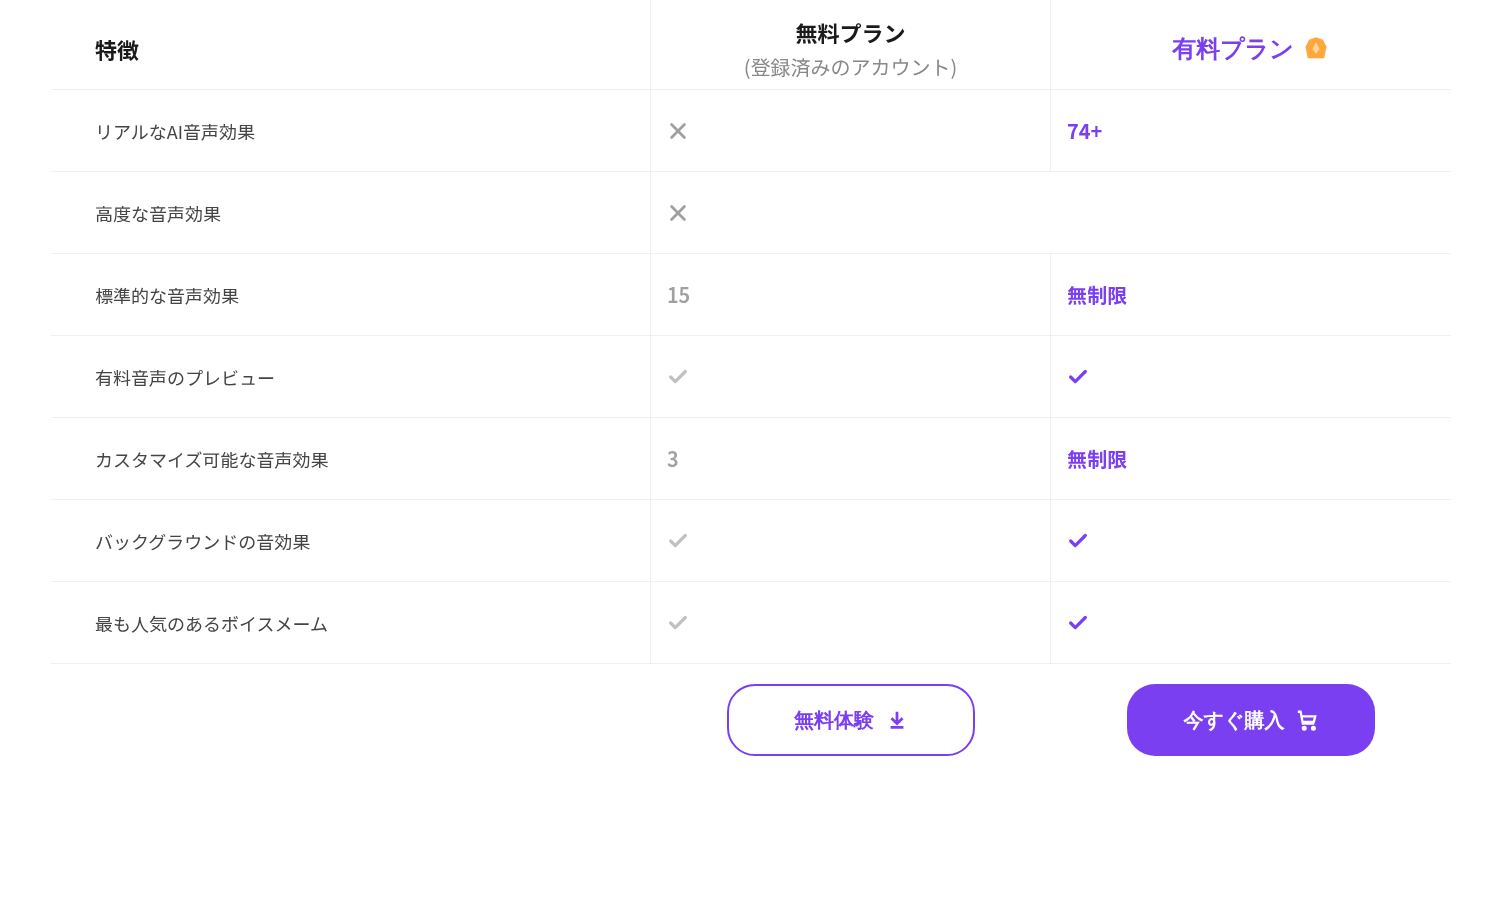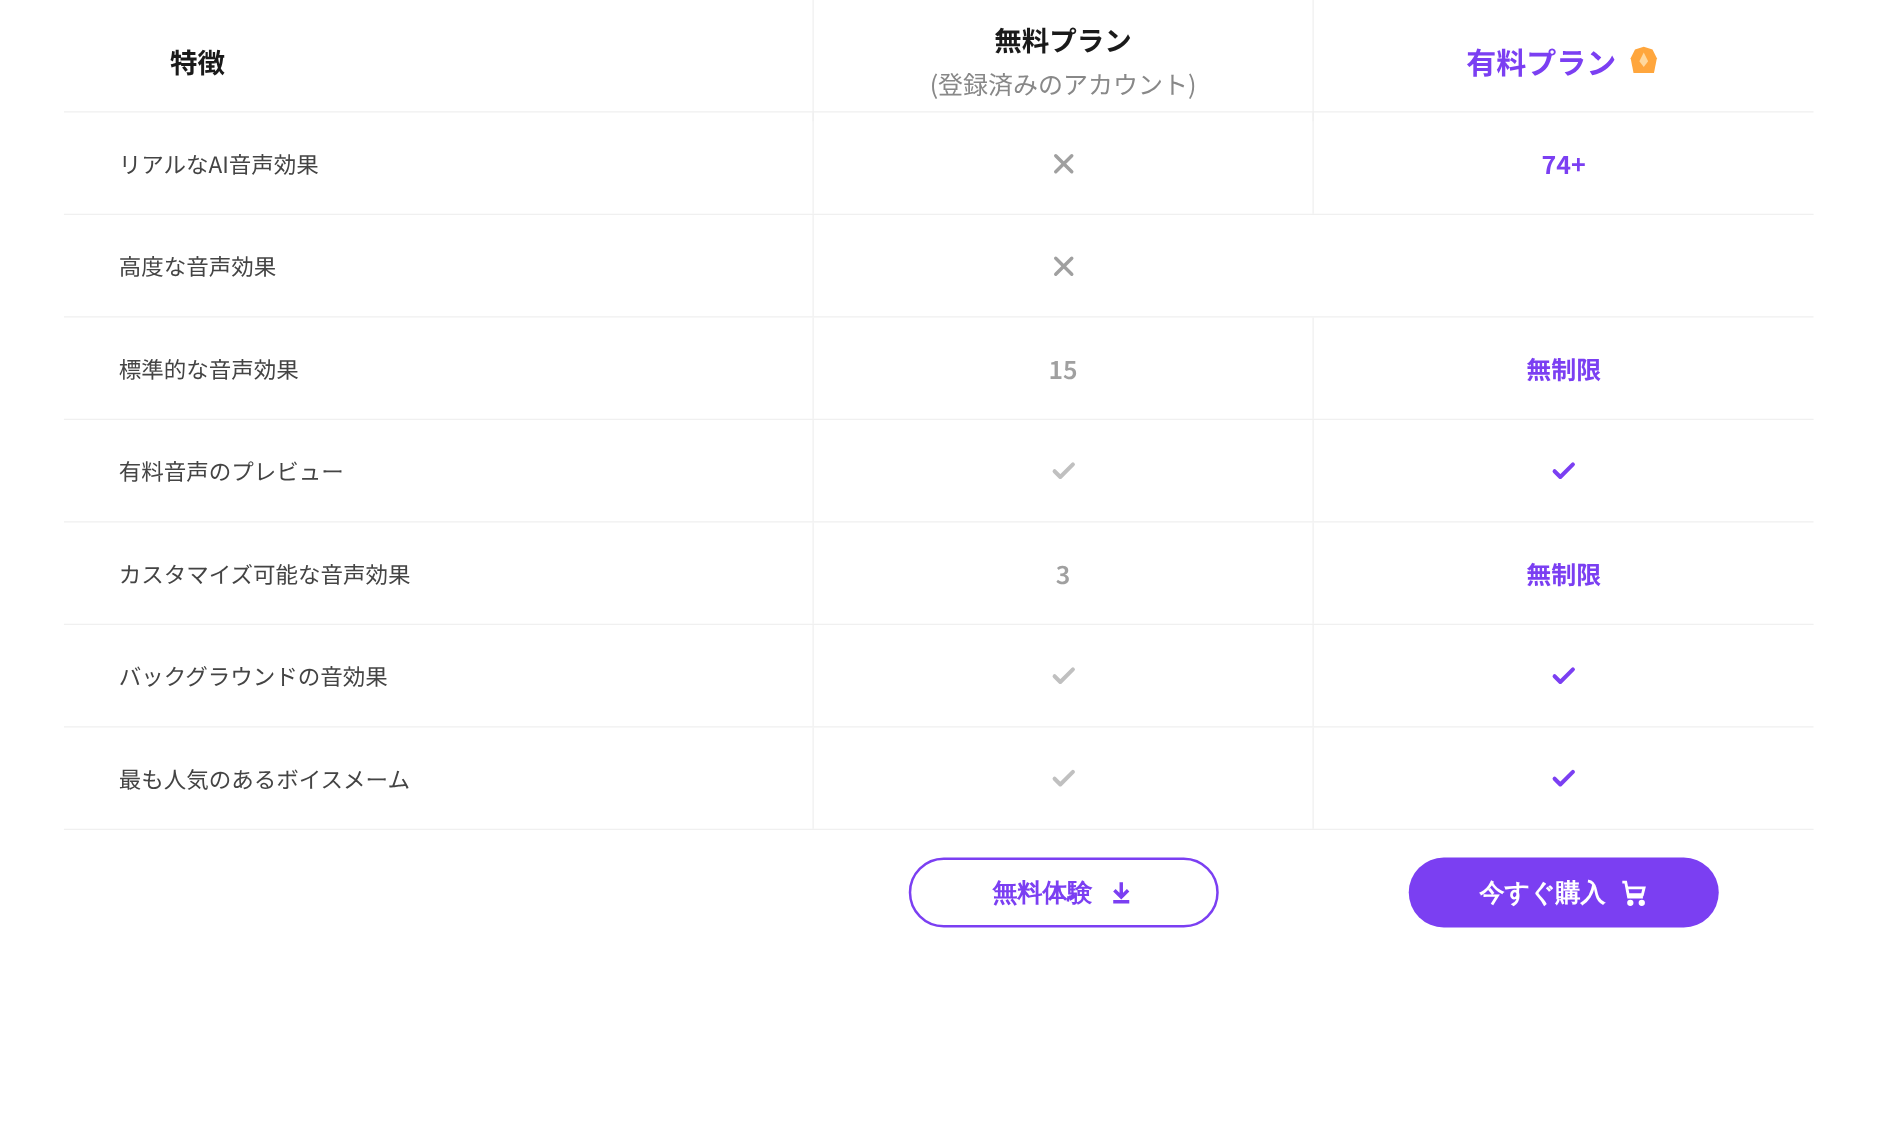--- a/index.html
+++ b/index.html
@@ -27,26 +27,25 @@
       flex-direction: column;
       justify-content: center;
       align-items: center;
       border-right: 1px solid #f0f0f0;
       padding: 16px;
     }
     .header-cell:first-child {
       align-items: flex-start;
       padding-left: 44px;
     }
-    .header-cell:last-child { border-right: none; }
+    .header-cell:last-child { border-right: none; font-family: Liberation Mono, monospace; }
     .feature-label {
       font-size: 22px;
       font-weight: 700;
       color: #1a1a1a;
-      margin-left: 41px;
     }
     .free-plan-title {
       font-size: 22px;
       font-weight: 700;
       color: #1a1a1a;
     }
     .free-plan-subtitle {
       font-size: 20px;
       color: #888;
       margin-top: 4px;
@@ -69,21 +68,20 @@
     .table-body { display: flex; flex-direction: column; }
     .feature-row {
       display: grid;
       grid-template-columns: 600px 1fr 1fr;
       border-bottom: 1px solid #f0f0f0;
       height: 82px;
     }
     .feature-cell {
       display: flex;
       align-items: center;
-      justify-content: center;
       border-right: 1px solid #f0f0f0;
       padding: 16px;
     }
     .feature-cell:first-child {
       justify-content: flex-start;
       padding-left: 44px;
     }
     .feature-cell:last-child { border-right: none; }
     .feature-name {
       font-size: 18px;
@@ -104,21 +102,21 @@
       display: flex;
       align-items: center;
       justify-content: center;
       padding: 20px;
     }
     .btn {
       display: flex;
       align-items: center;
       justify-content: center;
       gap: 12px;
-      height: 56px;
+      height: 72px;
       min-width: 248px;
       border-radius: 28px;
       font-size: 20px;
       font-weight: 700;
       cursor: pointer;
       border: none;
     }
     .btn-outline {
       background: #fff;
       border: 2px solid #7B3FF2;

